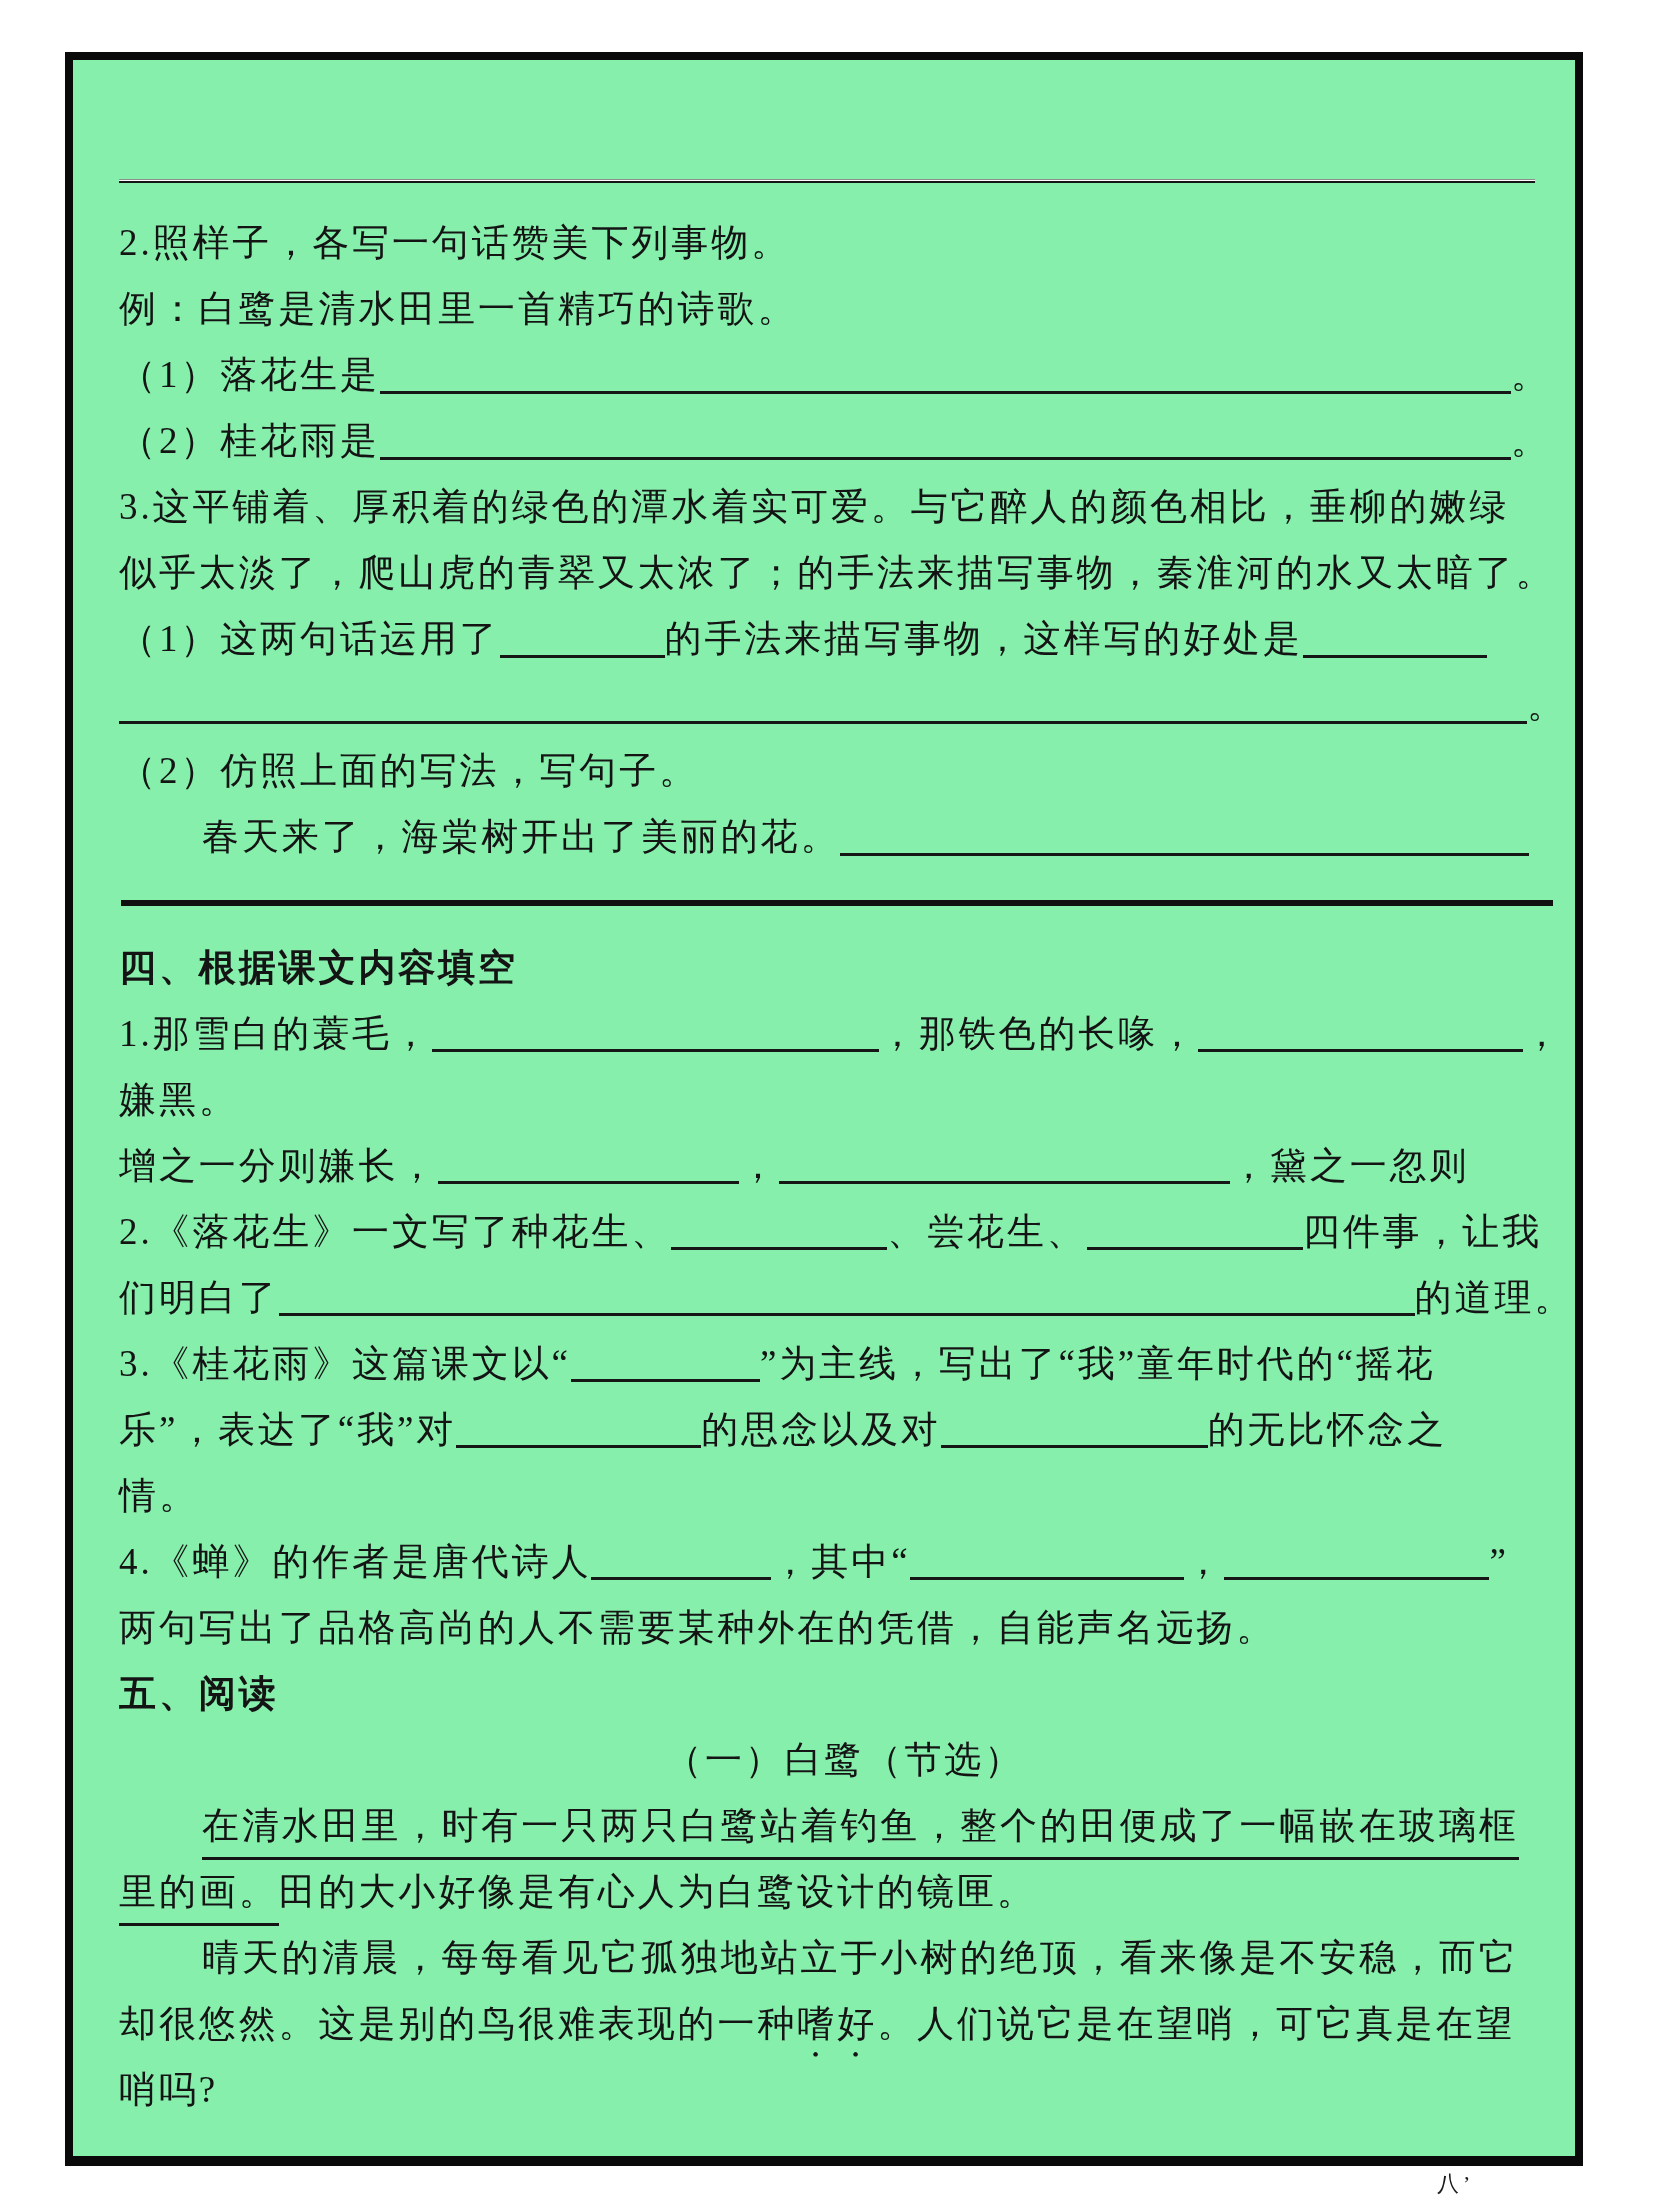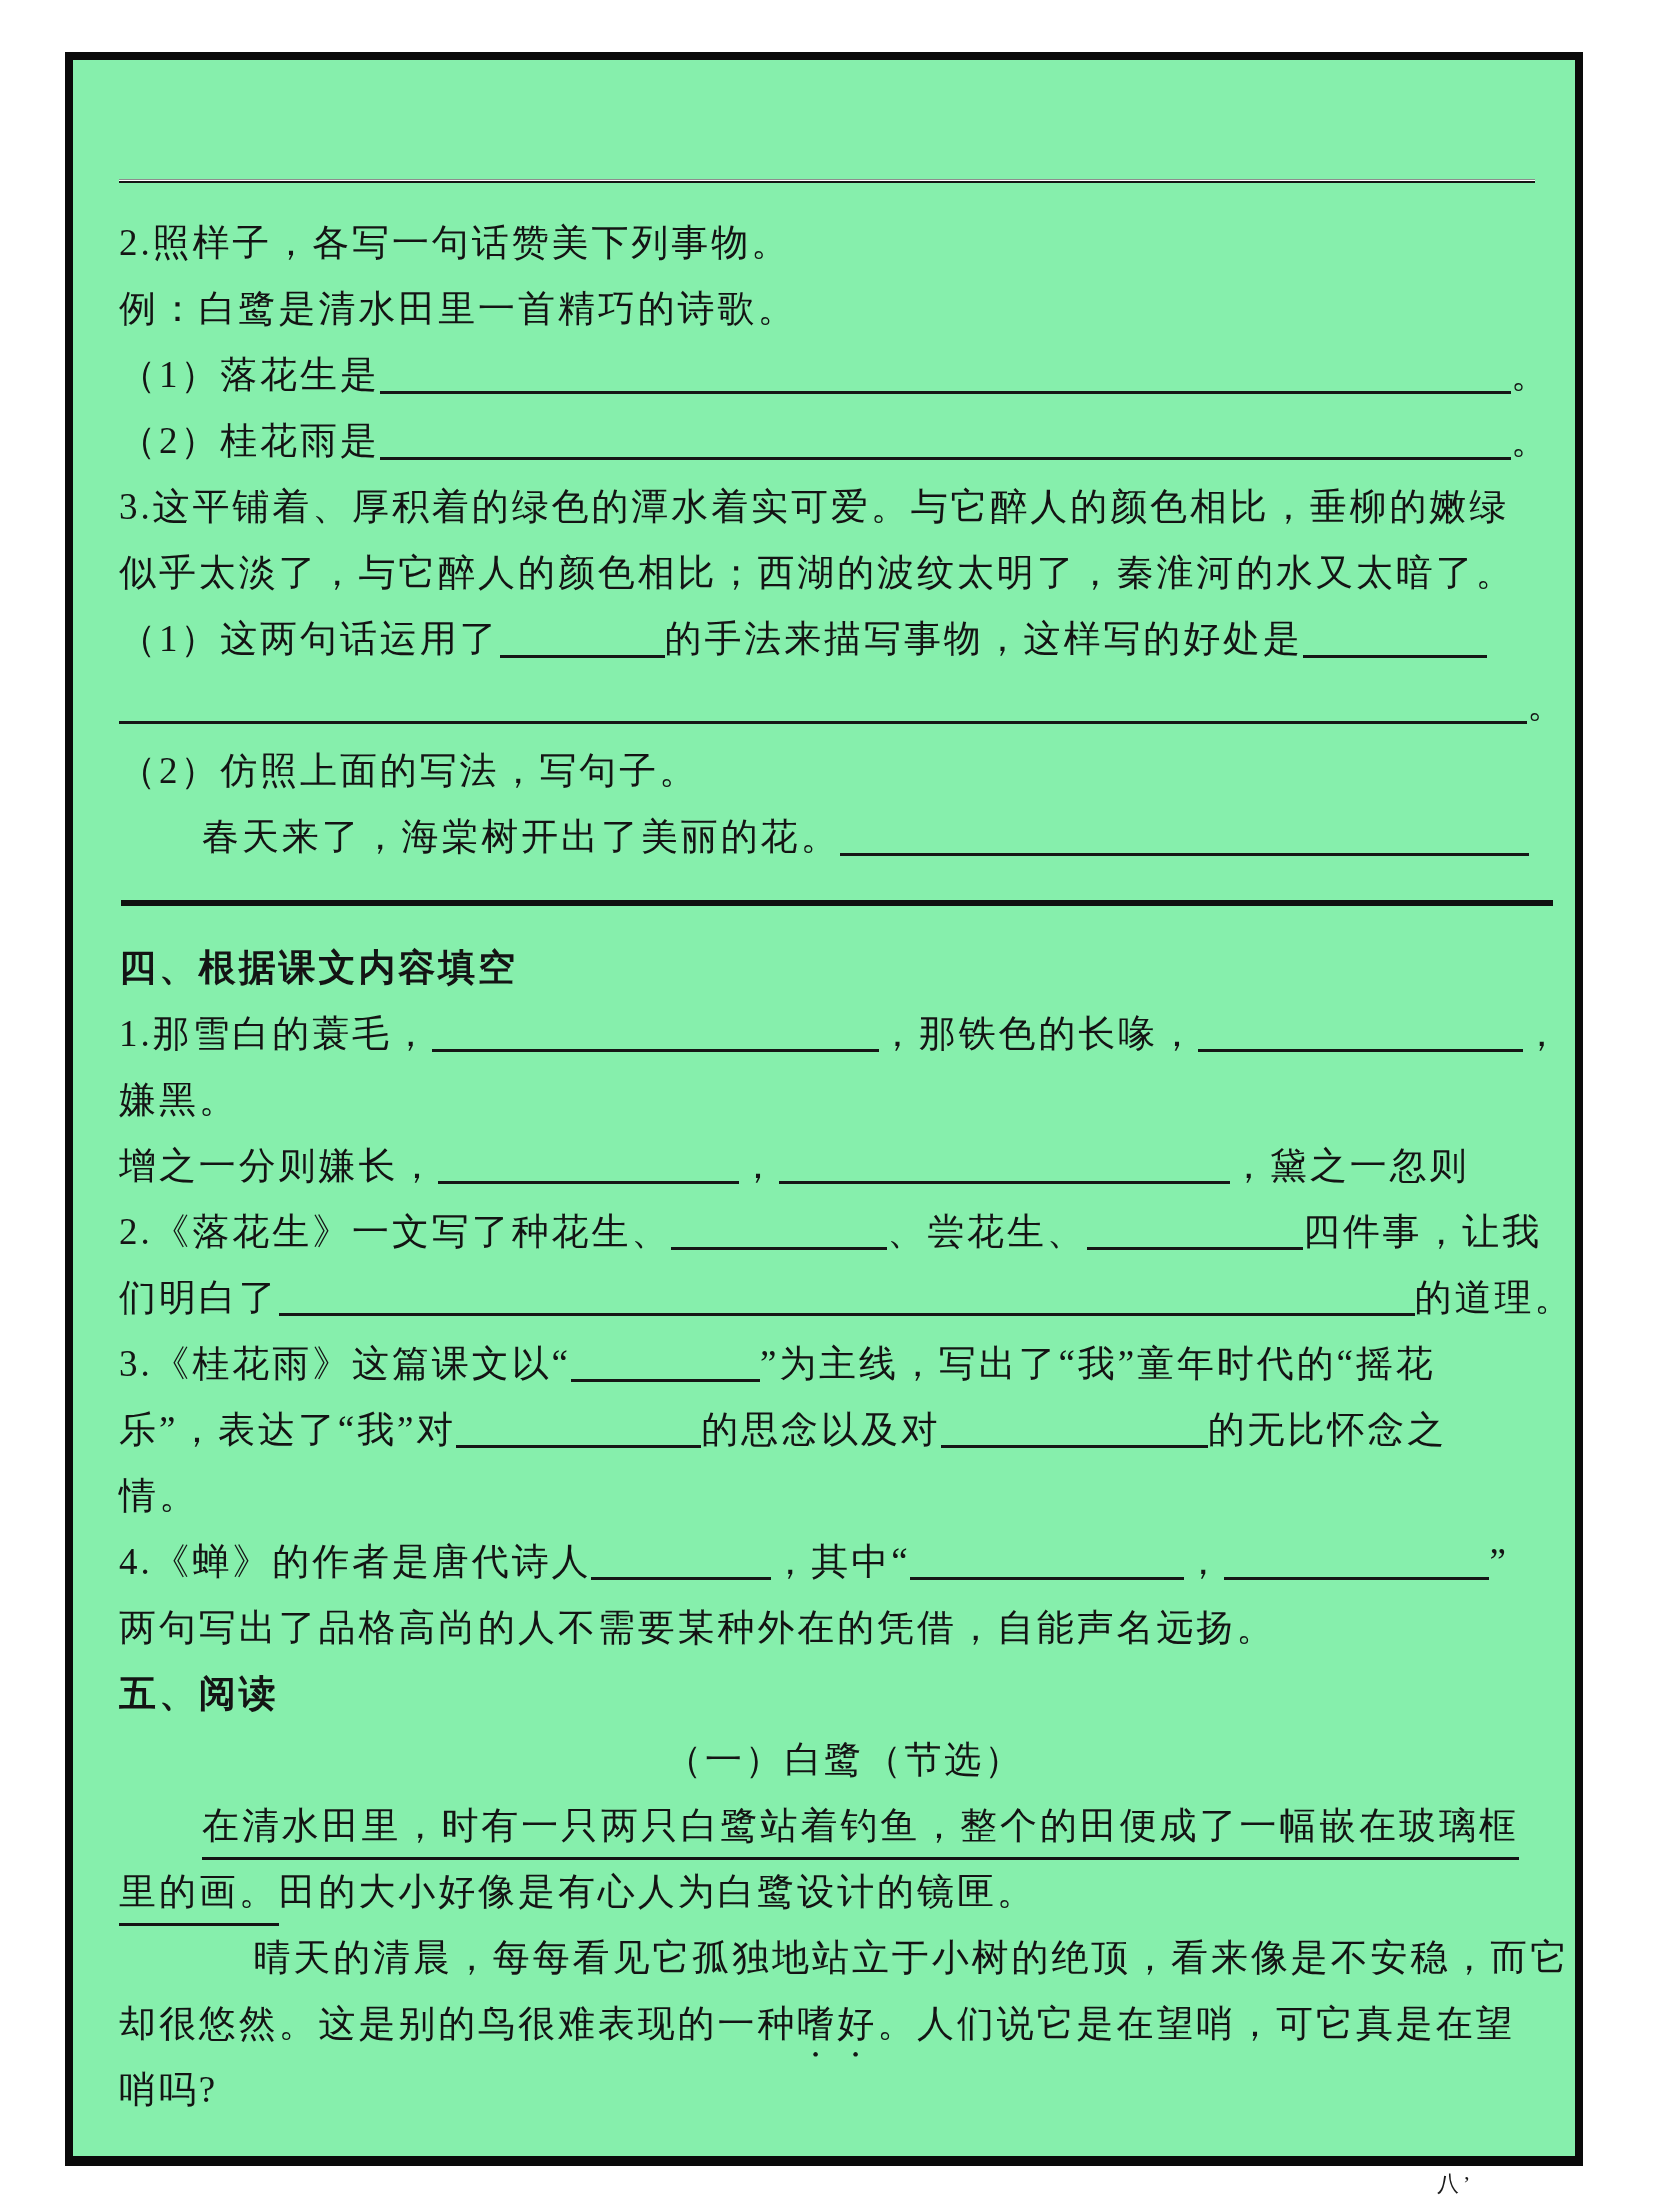--- a/index.html
+++ b/index.html
@@ -47,41 +47,41 @@
 <body>
 
 <div class="frame">
   <div class="content">
       <div class="rule-thin"></div>
       <div class="line"><span>2.照样子，各写一句话赞美下列事物。</span></div>
       <div class="line"><span>例：白鹭是清水田里一首精巧的诗歌。</span></div>
       <div class="line"><span>（1）落花生是</span><span class="blank" style="width: 1131px;"></span><span>。</span></div>
       <div class="line"><span>（2）桂花雨是</span><span class="blank" style="width: 1131px;"></span><span>。</span></div>
       <div class="line"><span>3.这平铺着、厚积着的绿色的潭水着实可爱。与它醉人的颜色相比，垂柳的嫩绿</span></div>
-      <div class="line"><span>似乎太淡了，与它醉人的颜色相比；西湖的波纹太明了，秦淮河的水又太暗了。</span></div>
+      <div class="line"><span>似乎太淡了，爬山虎的青翠又太浓了；的手法来描写事物，秦淮河的水又太暗了。</span></div>
       <div class="line"><span>（1）这两句话运用了</span><span class="blank" style="width: 165px;"></span><span>的手法来描写事物，这样写的好处是</span><span class="blank" style="width: 184px;"></span></div>
       <div class="line"><span class="blank" style="width: 1408px;"></span><span>。</span></div>
       <div class="line"><span>（2）仿照上面的写法，写句子。</span></div>
       <div class="line" style="padding-left: 83px;"><span>春天来了，海棠树开出了美丽的花。</span><span class="blank" style="width: 689px;"></span></div>
       <div class="rule-thick"></div>
       <div class="line bold"><span>四、根据课文内容填空</span></div>
       <div class="line"><span>1.那雪白的蓑毛，</span><span class="blank" style="width: 447px;"></span><span>，那铁色的长喙，</span><span class="blank" style="width: 325px;"></span><span>，</span></div>
       <div class="line"><span>嫌黑。</span></div>
       <div class="line"><span>增之一分则嫌长，</span><span class="blank" style="width: 301px;"></span><span>，</span><span class="blank" style="width: 451px;"></span><span>，黛之一忽则</span></div>
       <div class="line"><span>2.《落花生》一文写了种花生、</span><span class="blank" style="width: 216px;"></span><span>、尝花生、</span><span class="blank" style="width: 216px;"></span><span>四件事，让我</span></div>
       <div class="line"><span>们明白了</span><span class="blank" style="width: 1136px;"></span><span>的道理。</span></div>
       <div class="line"><span>3.《桂花雨》这篇课文以“</span><span class="blank" style="width: 189px;"></span><span>”为主线，写出了“我”童年时代的“摇花</span></div>
       <div class="line"><span>乐”，表达了“我”对</span><span class="blank" style="width: 245px;"></span><span>的思念以及对</span><span class="blank" style="width: 267px;"></span><span>的无比怀念之</span></div>
       <div class="line"><span>情。</span></div>
       <div class="line"><span>4.《蝉》的作者是唐代诗人</span><span class="blank" style="width: 180px;"></span><span>，其中“</span><span class="blank" style="width: 274px;"></span><span>，</span><span class="blank" style="width: 265px;"></span><span>”</span></div>
       <div class="line"><span>两句写出了品格高尚的人不需要某种外在的凭借，自能声名远扬。</span></div>
       <div class="line bold"><span>五、阅读</span></div>
       <div class="line center"><span>（一）白鹭（节选）</span></div>
       <div class="line" style="padding-left: 83px;"><span class="u">在清水田里，时有一只两只白鹭站着钓鱼，整个的田便成了一幅嵌在玻璃框</span></div>
       <div class="line"><span class="u">里的画。</span><span>田的大小好像是有心人为白鹭设计的镜匣。</span></div>
-      <div class="line" style="padding-left: 83px; text-align: right;"><span>晴天的清晨，每每看见它孤独地站立于小树的绝顶，看来像是不安稳，而它</span></div>
+      <div class="line" style="padding-left: 83px;"><span>晴天的清晨，每每看见它孤独地站立于小树的绝顶，看来像是不安稳，而它</span></div>
       <div class="line"><span>却很悠然。这是别的鸟很难表现的一种</span><span class="em">嗜好</span><span>。人们说它是在望哨，可它真是在望</span></div>
       <div class="line"><span>哨吗?</span></div>
     </div>
 </div>
 
 <div class="footer-frag">八’</div>
 
 
 </body></html>

